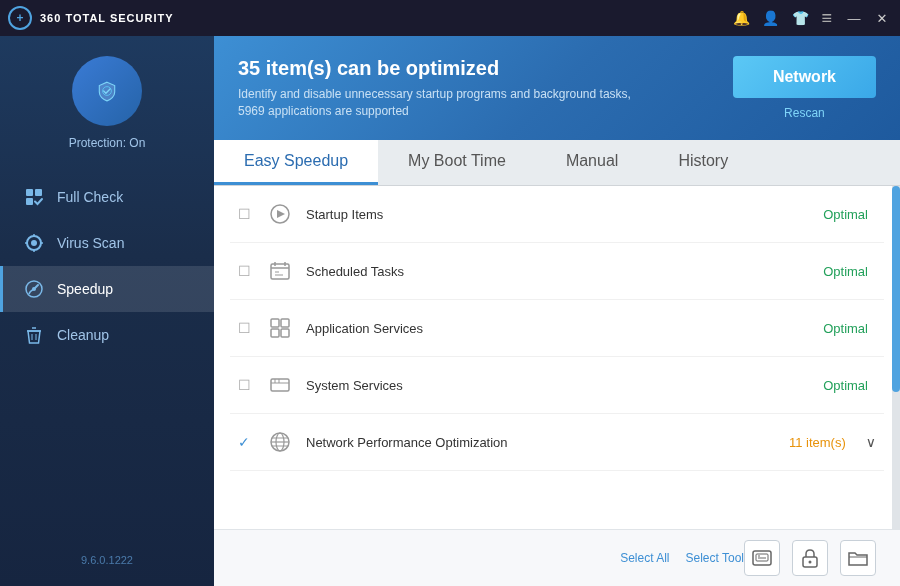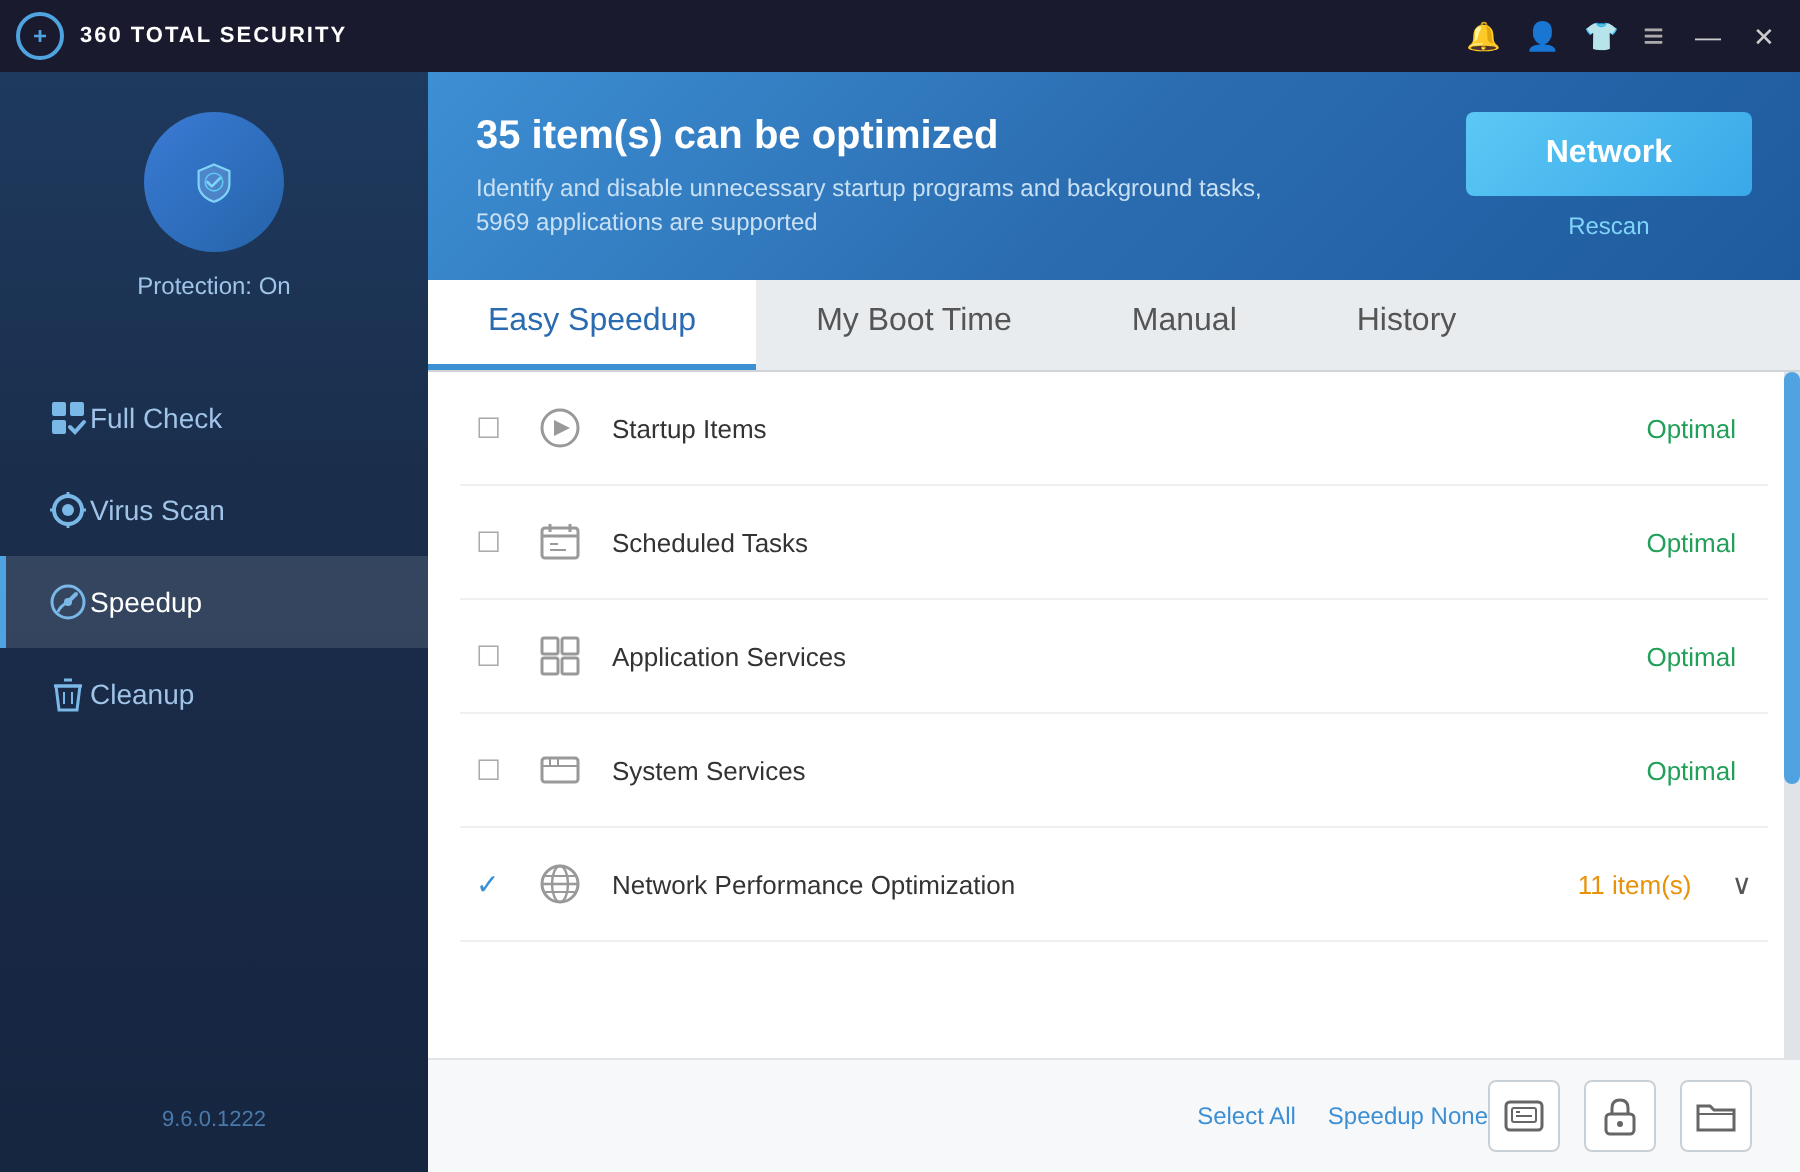--- a/index.html
+++ b/index.html
@@ -44,26 +44,27 @@
       width: 70px; height: 70px;
       border-radius: 50%;
       background: linear-gradient(135deg, #3a7bd5, #2563a8);
       display: flex; align-items: center; justify-content: center;
       margin-bottom: 10px;
       position: relative;
     }
     .sidebar-protection {
       color: #a0c4e8;
       font-size: 12px;
-      margin-bottom: 36px;
+      margin-bottom: 24px;
     }
     .sidebar-nav { width: 100%; }
     .nav-item {
       display: flex;
       align-items: center;
+      gap: 12px;
       padding: 12px 20px;
       color: #a0c4e8;
       font-size: 14px;
       cursor: pointer;
       border-left: 3px solid transparent;
       transition: background 0.2s;
     }
     .nav-item.active {
       background: rgba(255,255,255,0.12);
       color: #fff;
@@ -418,21 +419,21 @@
       </div>
 
       <div style="position:absolute;right:0;top:0;bottom:0;width:8px;background:#e0e4e8;">
         <div style="width:8px;height:60%;background:#4fa3e0;border-radius:4px;"></div>
       </div>
     </div>
 
     <div class="list-footer">
       <div class="footer-links">
         <a class="footer-link">Select All</a>
-        <a class="footer-link">Speedup None</a>
+        <a class="footer-link">Select Tool</a>
       </div>
       <div class="footer-icons">
         <div class="footer-icon-btn">
           <svg width="22" height="22" viewBox="0 0 22 22">
               <rect x="2" y="4" width="18" height="14" rx="2" stroke="#666" stroke-width="1.5" fill="none"></rect>
               <rect x="5" y="7" width="12" height="7" rx="1" stroke="#666" stroke-width="1" fill="none"></rect>
               <line x1="7" y1="9" x2="9" y2="9" stroke="#666" stroke-width="1"></line>
               <line x1="7" y1="11" x2="15" y2="11" stroke="#666" stroke-width="1"></line>
             </svg>
         </div>

